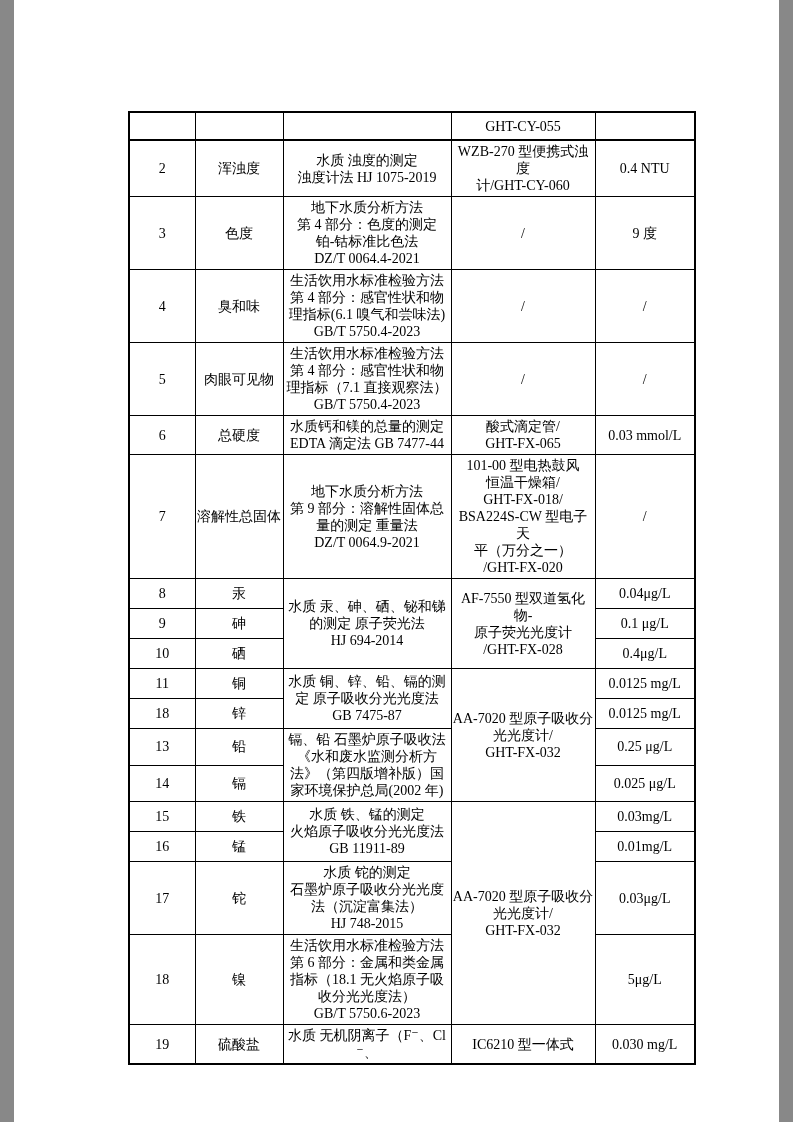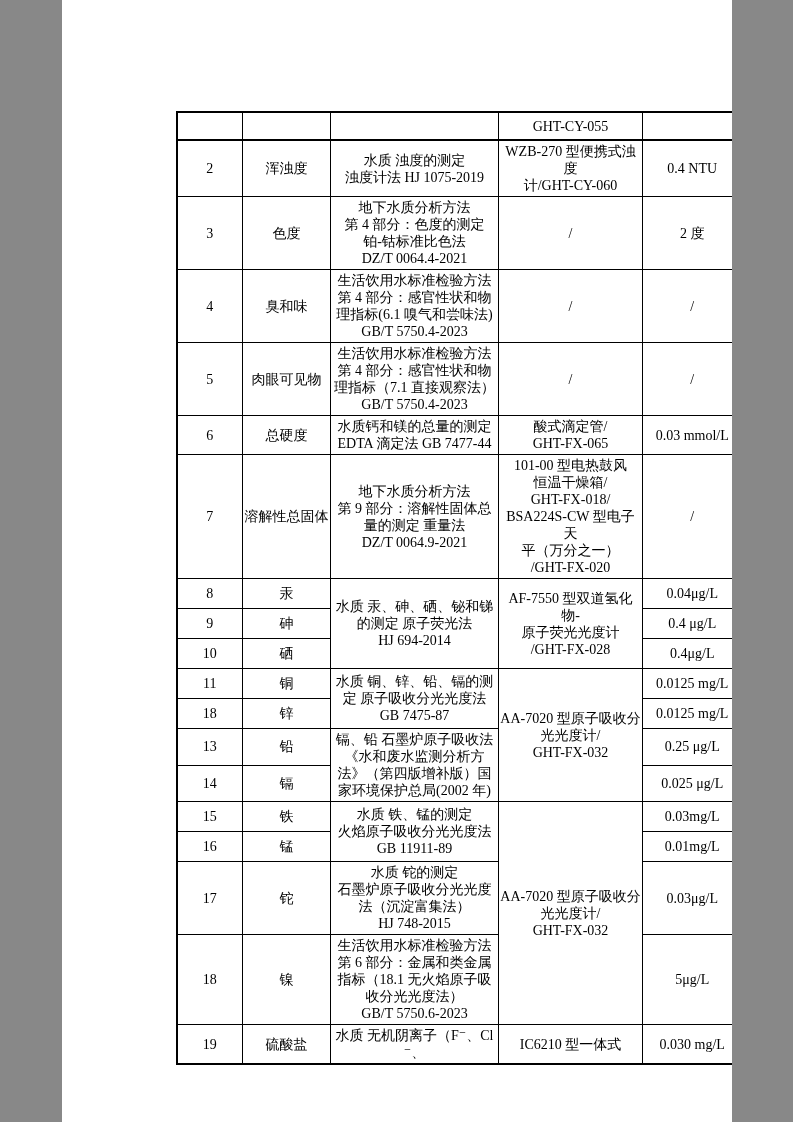--- a/index.html
+++ b/index.html
@@ -1,18 +1,18 @@
 <!DOCTYPE html>
 <html><head>
 <meta charset="utf-8">
 <style>
   html,body{margin:0;padding:0;background:#888;}
   .page{
     position:relative;
-    width:670px;height:1122px;
+    width:765px;height:1122px;
     margin:0 auto;
     background:#ffffff;
     font-family:"Liberation Serif","DejaVu Serif",serif;
     color:#000;
     overflow:hidden;
   }
   table.doc-table{
     position:absolute;
     left:114px;top:111px;
     width:566px;
@@ -75,21 +75,21 @@
           <td>0.4 NTU</td>
         </tr>
         <tr>
           <td>3</td>
           <td>色度</td>
           <td>地下水质分析方法
 第 4 部分：色度的测定
 铂-钴标准比色法
 DZ/T 0064.4-2021</td>
           <td>/</td>
-          <td>2 度</td>
+          <td>9 度</td>
         </tr>
         <tr>
           <td>4</td>
           <td>臭和味</td>
           <td>生活饮用水标准检验方法
 第 4 部分：感官性状和物
 理指标(6.1 嗅气和尝味法)
 GB/T 5750.4-2023</td>
           <td>/</td>
           <td>/</td>
@@ -135,21 +135,21 @@
 的测定 原子荧光法
 HJ 694-2014</td>
           <td rowspan="3">AF-7550 型双道氢化物-
 原子荧光光度计
 /GHT-FX-028</td>
           <td>0.04μg/L</td>
         </tr>
         <tr>
           <td>9</td>
           <td>砷</td>
-          <td>0.4 μg/L</td>
+          <td>0.1 μg/L</td>
         </tr>
         <tr>
           <td>10</td>
           <td>硒</td>
           <td>0.4μg/L</td>
         </tr>
         <tr>
           <td>11</td>
           <td>铜</td>
           <td rowspan="2">水质 铜、锌、铅、镉的测

